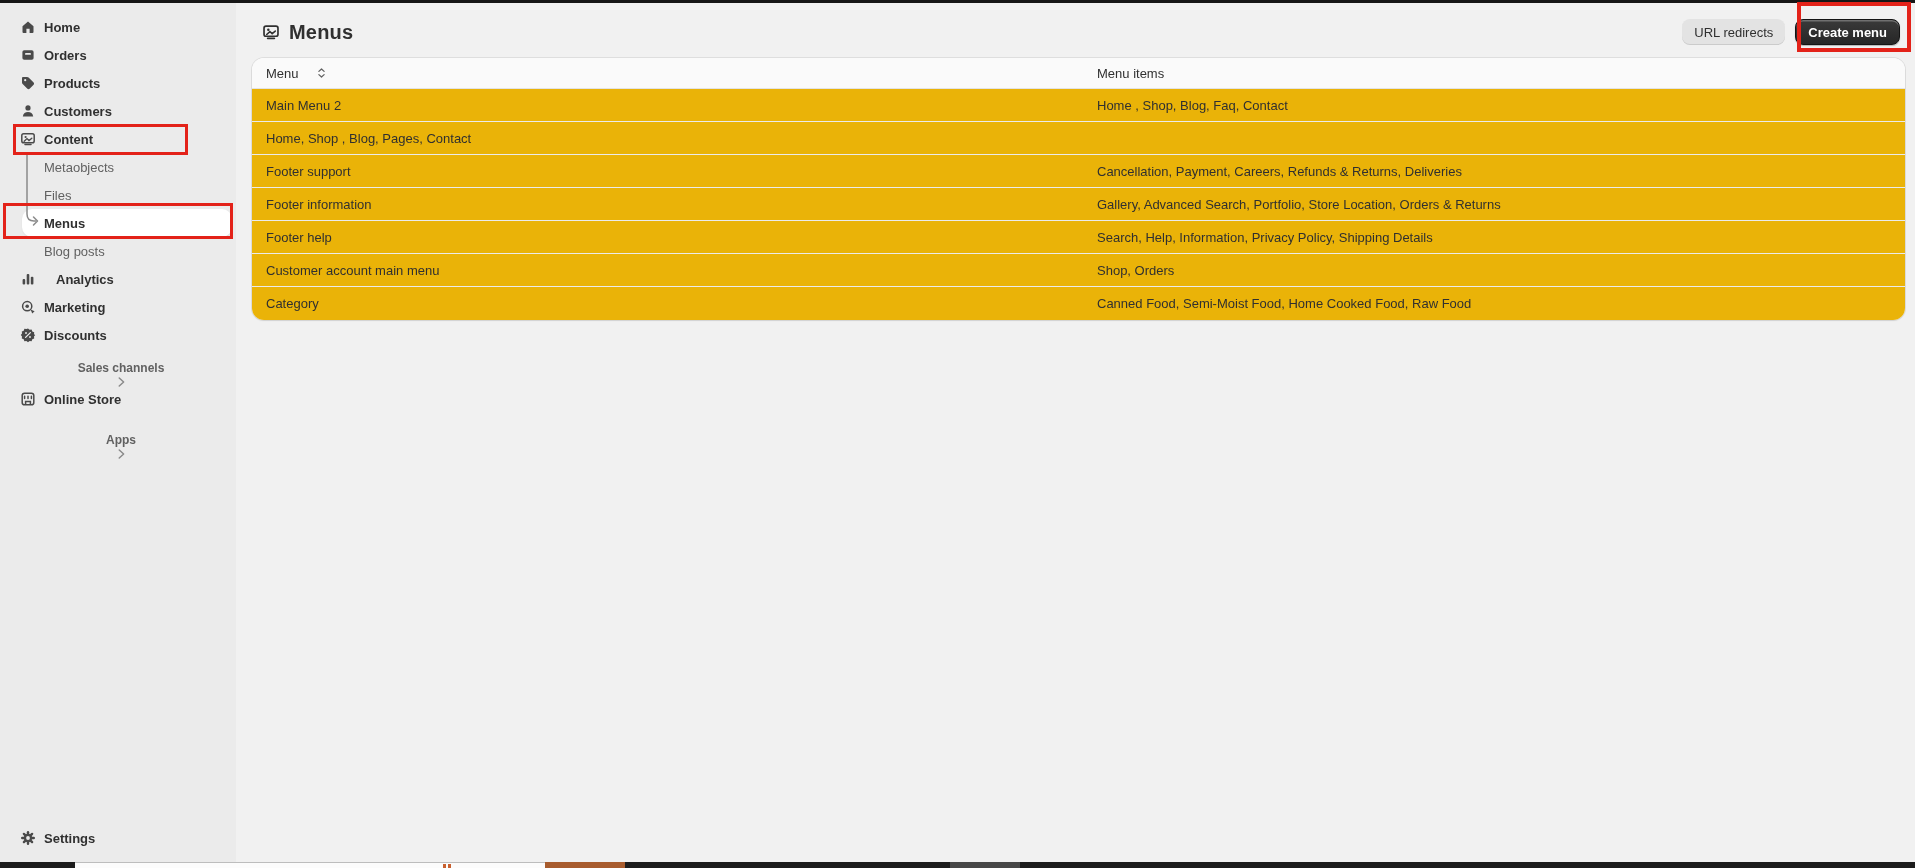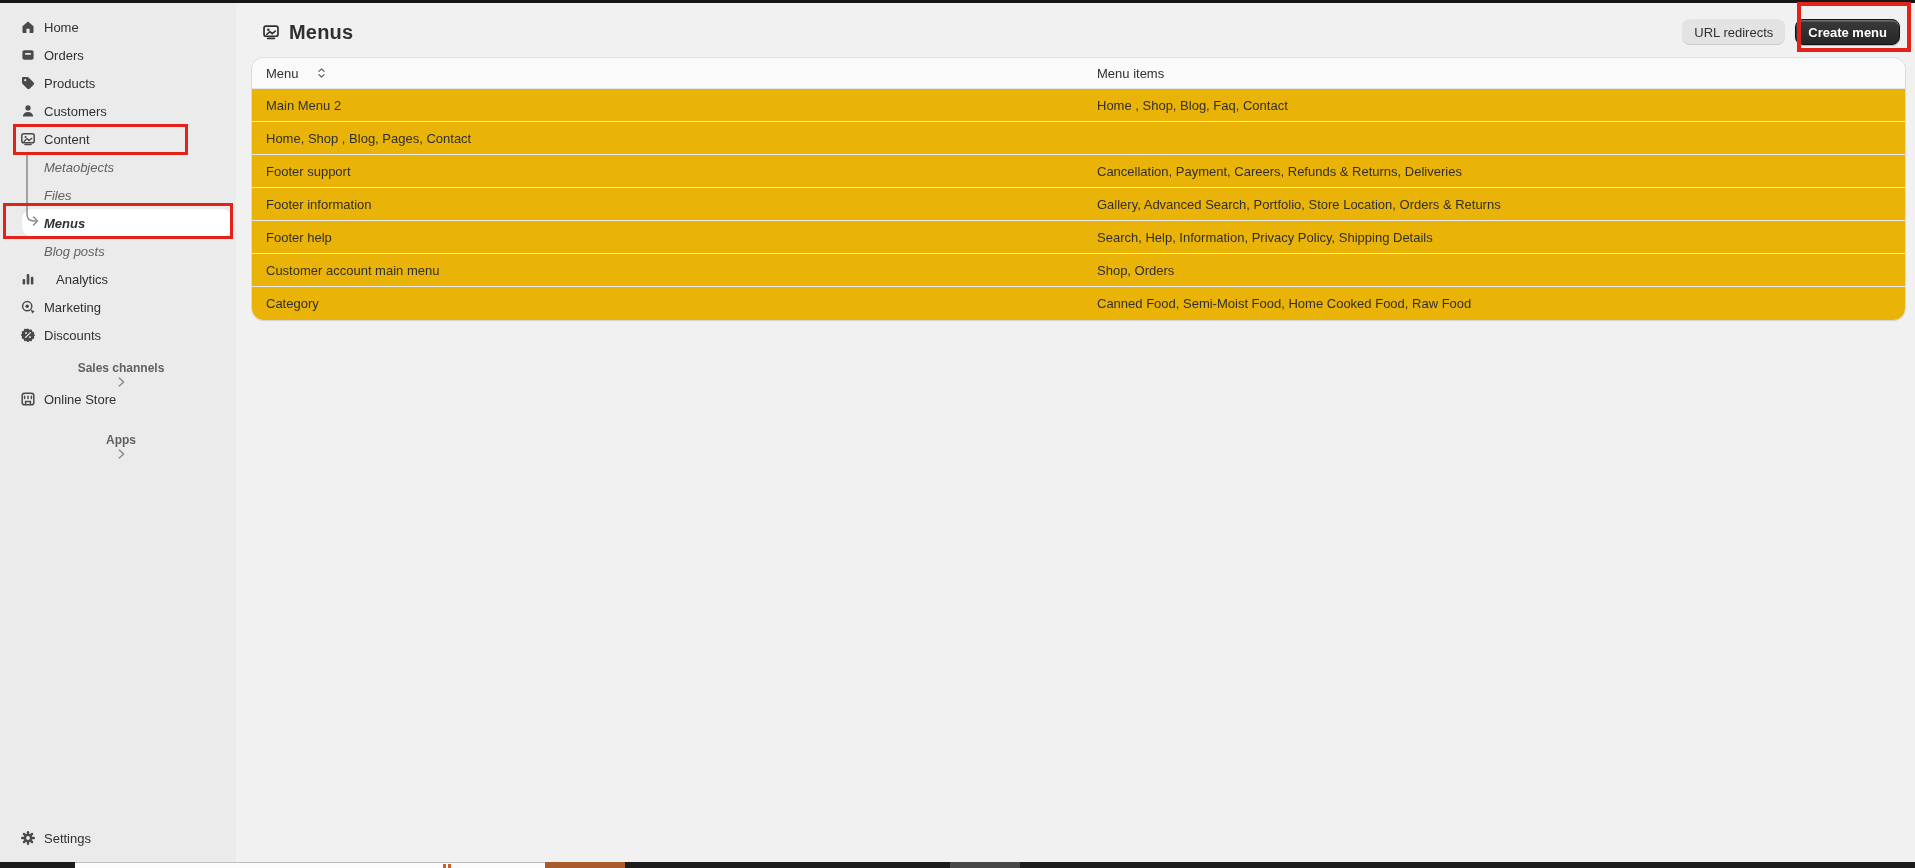--- a/index.html
+++ b/index.html
@@ -17,22 +17,22 @@
   .sidebar {
     position:absolute; left:0; top:3px; width:236px; height:859px;
     background:#ebebeb; z-index:1;
   }
   .nav { padding-top:10px; position:relative; }
   .nav-item {
     height:28px; display:flex; align-items:center; gap:8px;
     padding:0 10px 0 20px; cursor:pointer;
   }
   .nav-icon { width:16px; height:16px; flex:0 0 16px; display:flex; align-items:center; justify-content:center; }
-  .nav-label { font-size:13px; font-weight:400; color:#303030; white-space:nowrap; }
-  .nav-item.sub { padding-left:44px;font-style:italic; }
+  .nav-label { font-size:13px; font-weight:700; color:#303030; white-space:nowrap; }
+  .nav-item.sub { padding-left:44px; }
   .nav-item.sub .nav-label { font-weight:500; color:#616161; }
   .nav-item.selected {
     background:#ffffff; border-radius:10px;
     margin:0 4px 0 22px; padding-left:22px;
     box-shadow:0 1px 2px rgba(0,0,0,.06);
   }
   .nav-item.selected .nav-label { color:#303030; font-weight:700; }
   .gap-top { margin-top:0;gap:20px; }
   .section-header {
     margin-top:12px; height:24px; display:flex; align-items:center; justify-content:space-between;

